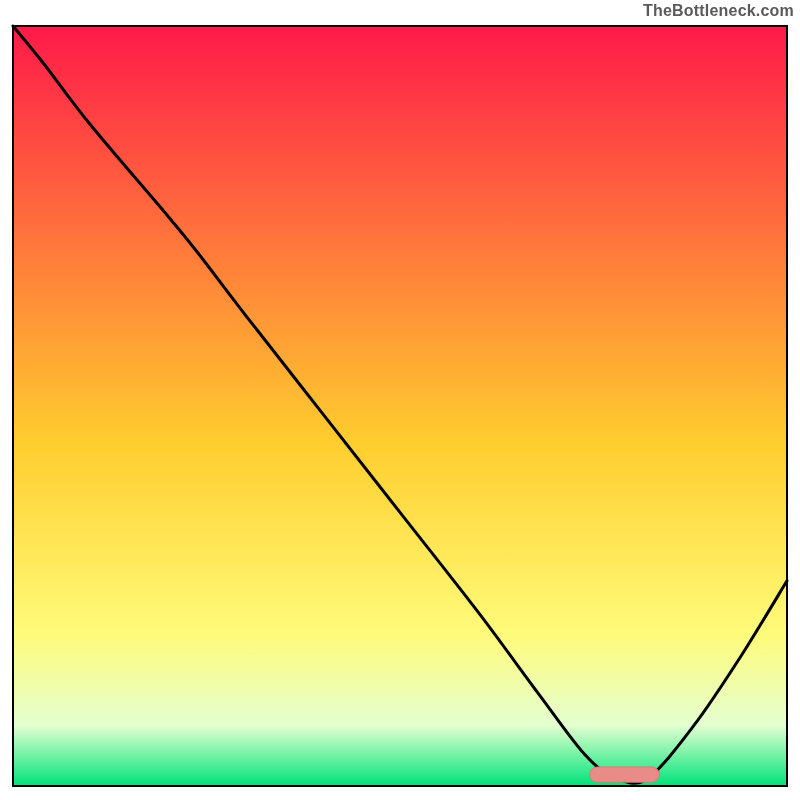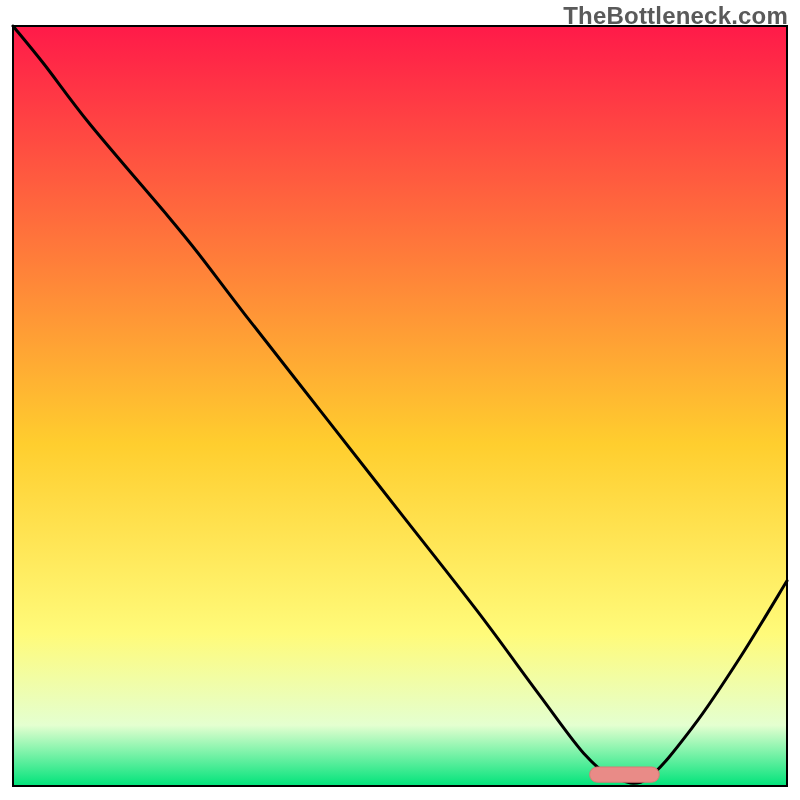--- a/index.html
+++ b/index.html
@@ -11,23 +11,23 @@
     background: #fff;
   }
   .stage {
     position: relative;
     width: 800px;
     height: 800px;
   }
   .watermark {
     position: absolute;
     top: 2px;
-    right: 12px;
+    right: 6px;
     font-family: Arial, Helvetica, sans-serif;
-    font-size: 24px;
+    font-size: 16px;
     font-weight: 600;
     color: #5a5a5a;
     letter-spacing: 0.2px;
     z-index: 5;
   }
   svg {
     position: absolute;
     top: 0;
     left: 0;
   }

